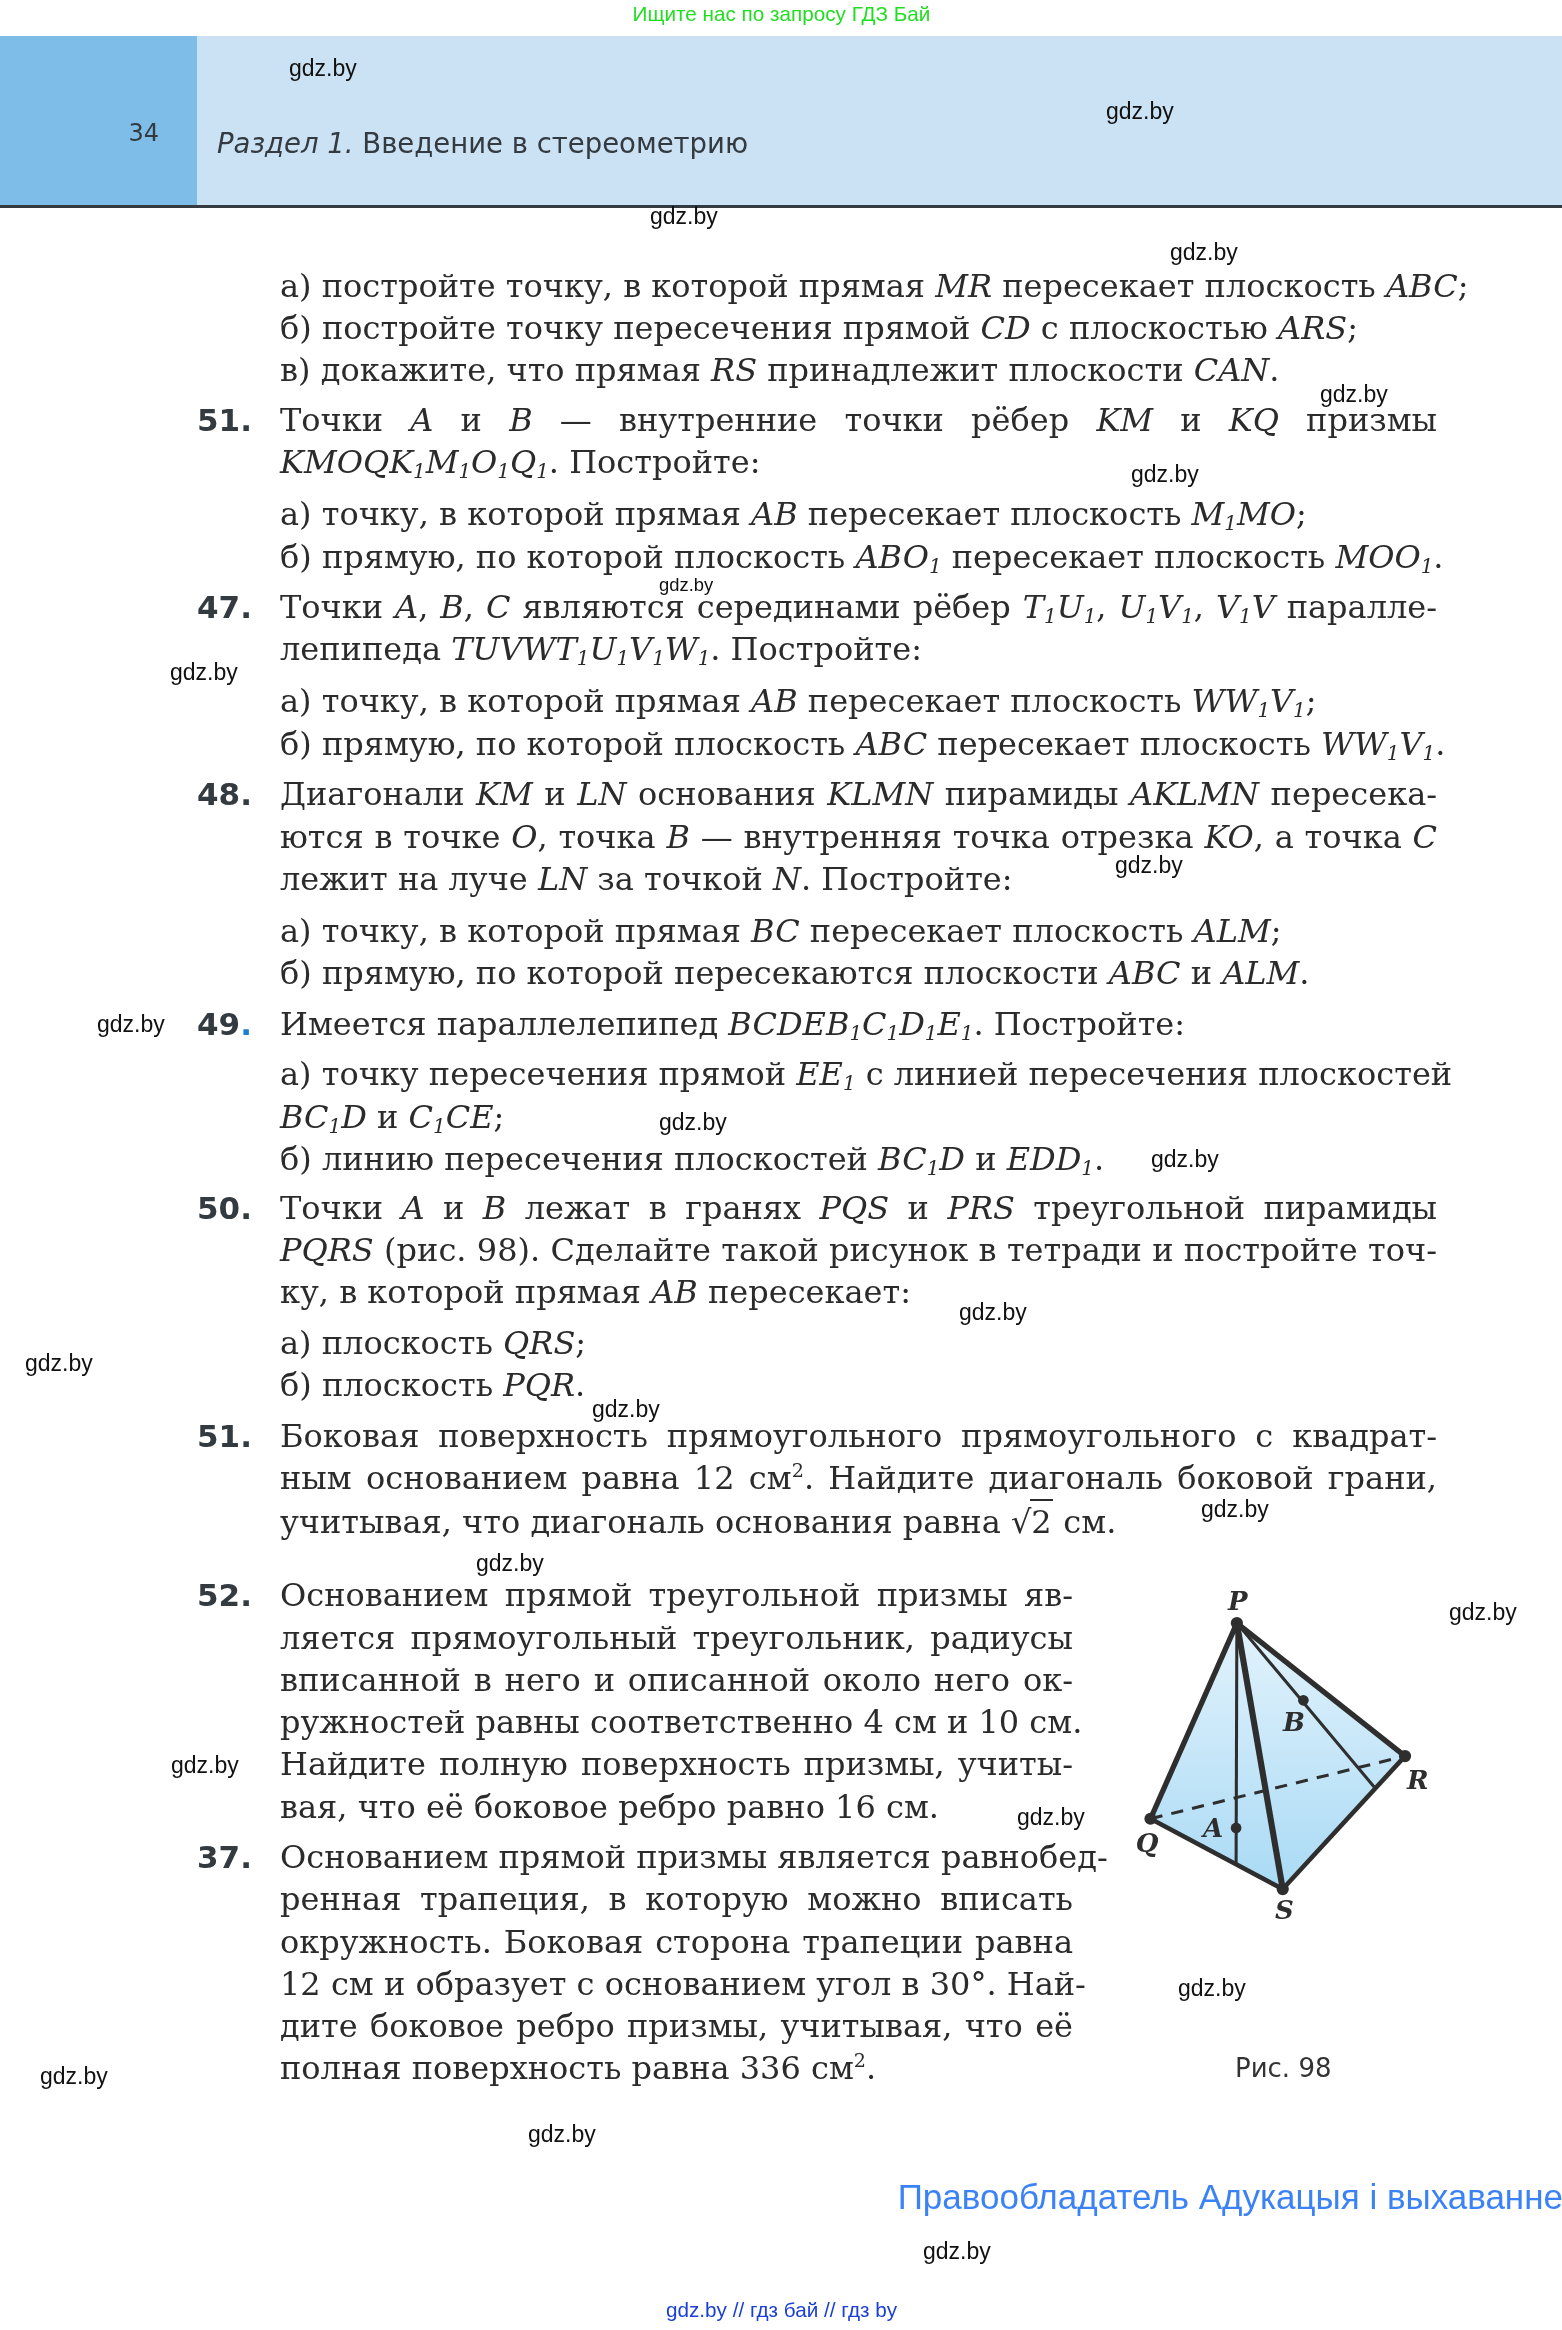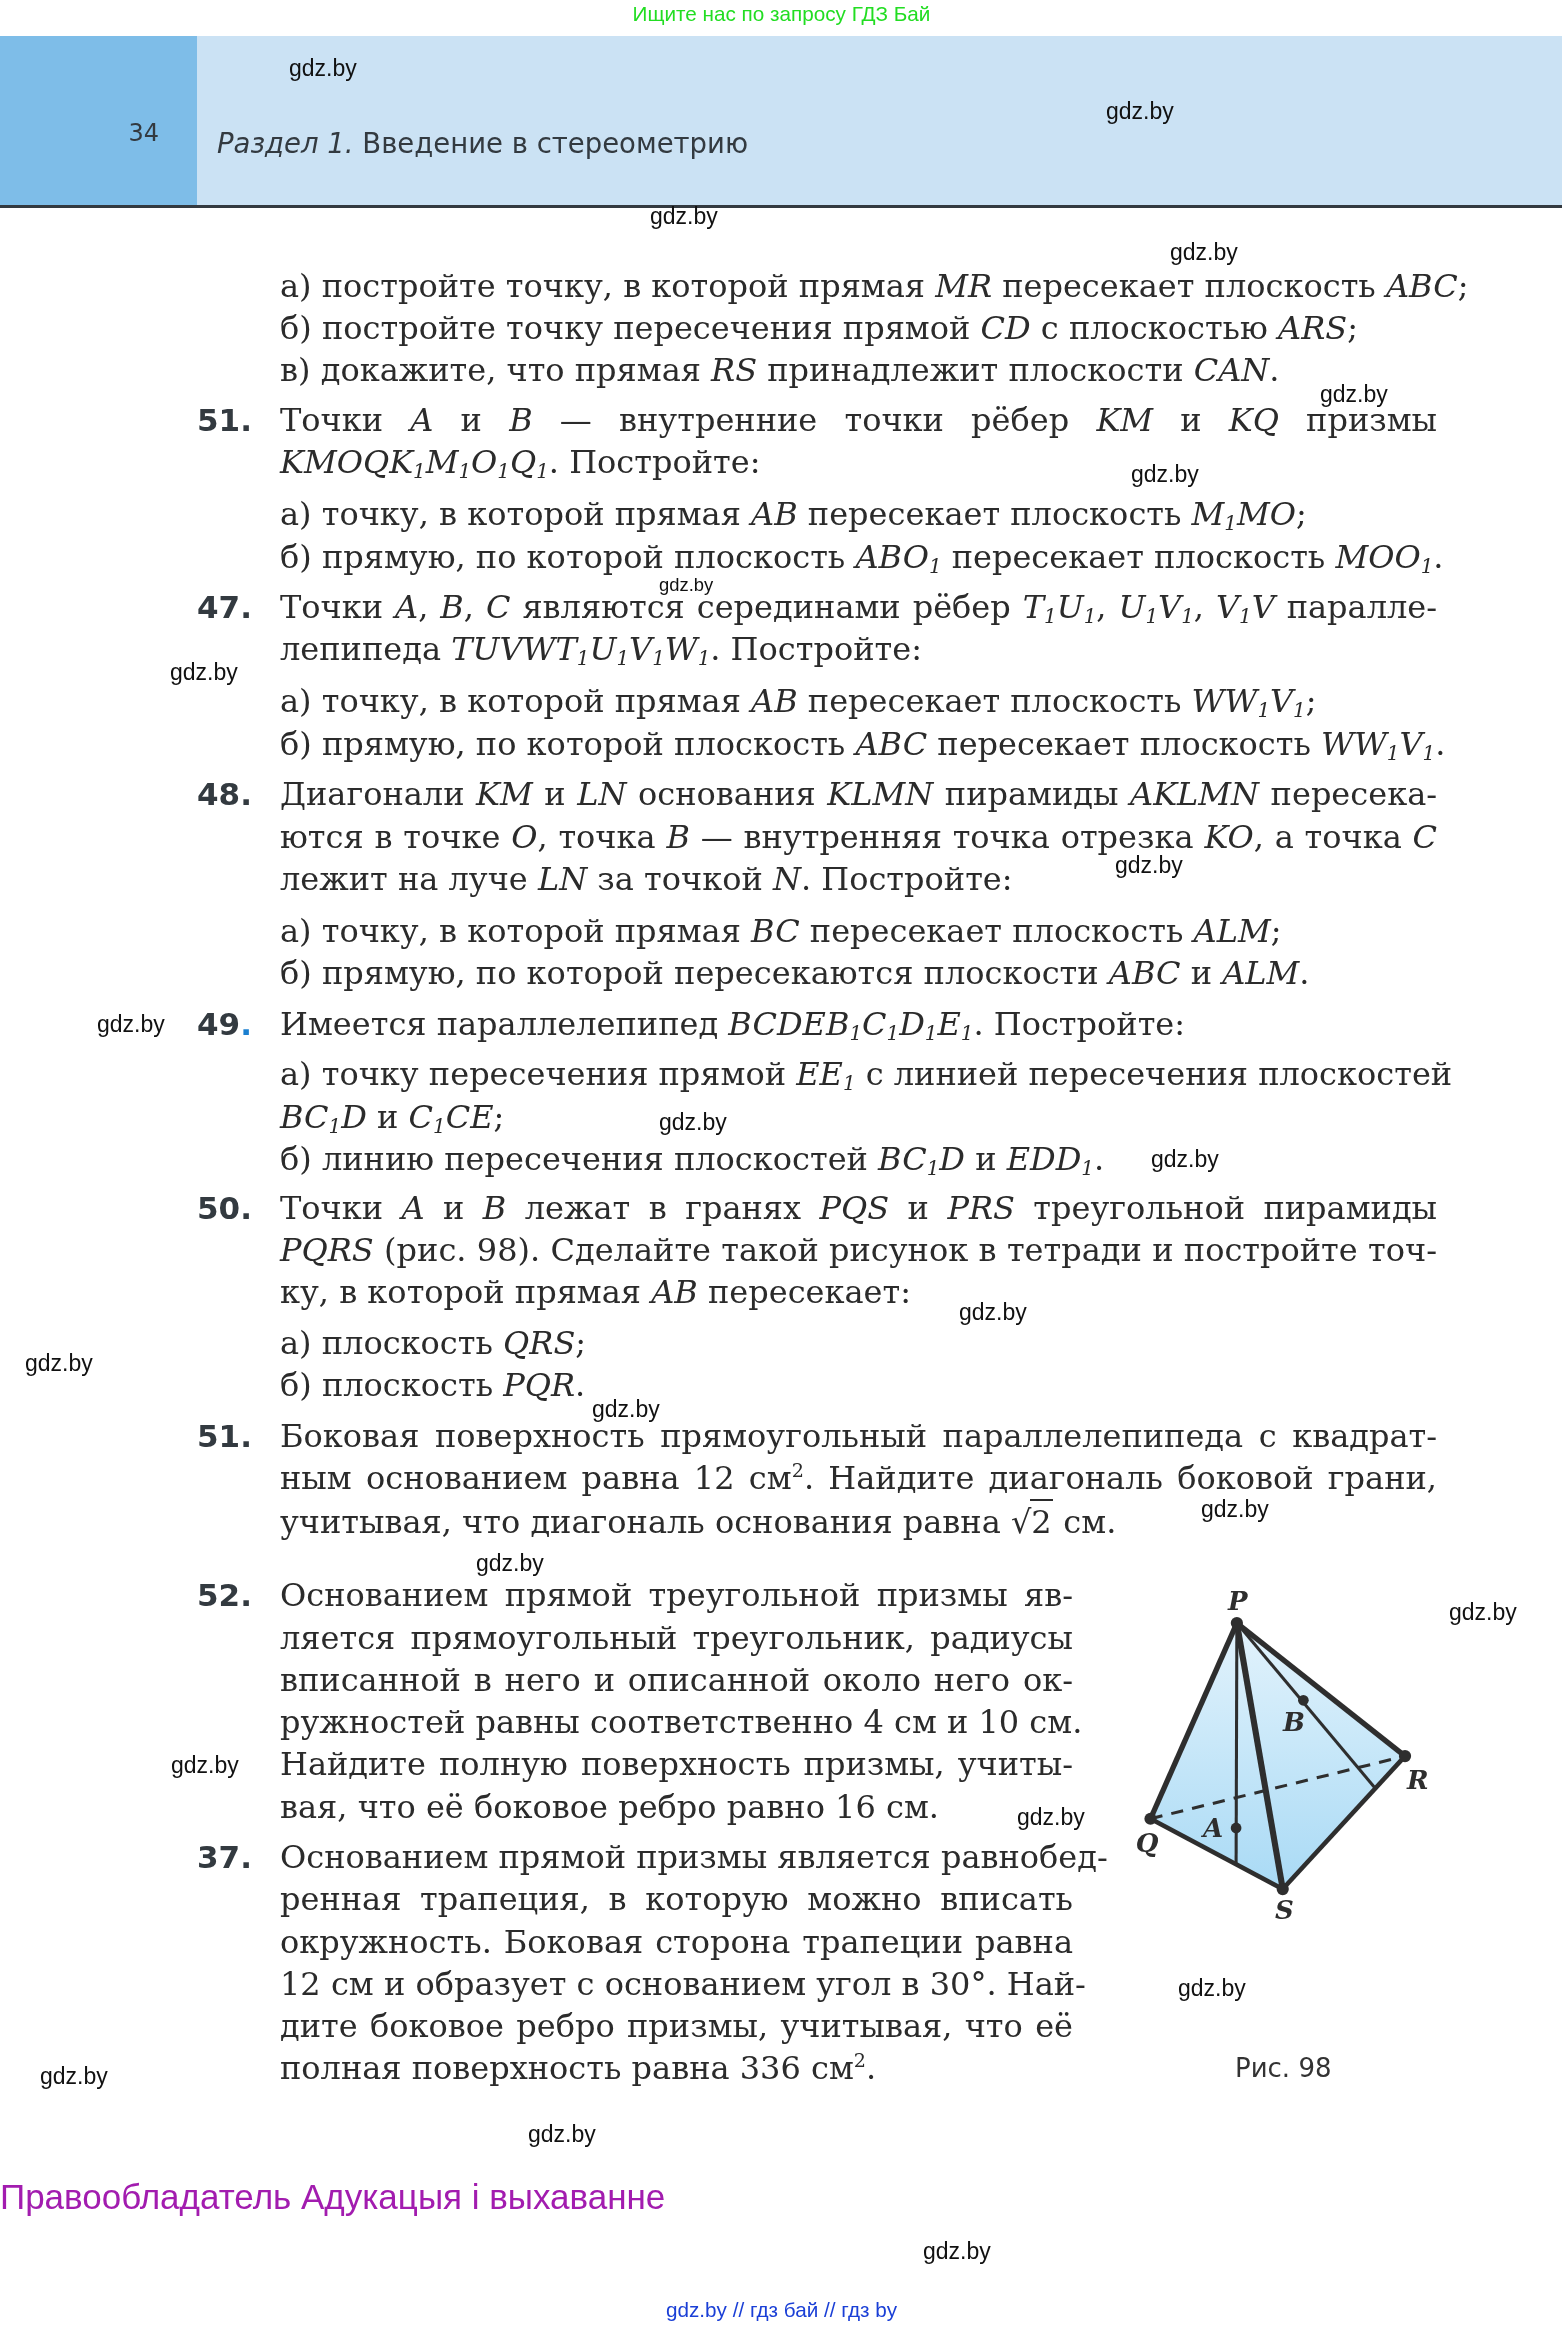--- a/index.html
+++ b/index.html
@@ -49,22 +49,22 @@
   .wm {
     position: absolute; font-family: "Liberation Sans", sans-serif; font-size: 23px; color: #111;
     white-space: nowrap;
   }
   .figure { position: absolute; left: 1125px; top: 1591px; width: 398px; height: 428px; }
   .fig-caption {
     position: absolute; left: 1235px; top: 2053px;
     font-family: "DejaVu Sans", sans-serif; font-size: 26px; color: #333;
   }
   .copyright {
-    position: absolute; left: 0; top: 2177px; width: 1563px; text-align: left;
-    font-family: "Liberation Sans", sans-serif; font-size: 35px; color: #a21caf;
+    position: absolute; left: 0; top: 2177px; width: 1563px; text-align: right;
+    font-family: "Liberation Sans", sans-serif; font-size: 35px; color: #3b82f6;
   }
   .footer-links {
     position: absolute; left: 0; top: 2298px; width: 1563px; text-align: center;
     font-family: "Liberation Sans", sans-serif; font-size: 20.7px; color: #1a3fd6;
   }
   .footer-links a { color: #1a3fd6; text-decoration: none; }
 </style>
 </head>
 <body>
 
@@ -122,21 +122,21 @@
   <div class="num" style="top:1187px">50.</div>
   <div class="line" style="top:1187px">Точки <i class="m">A</i> и <i class="m">B</i> лежат в гранях <i class="m">PQS</i> и <i class="m">PRS</i> треугольной пирамиды</div>
   <div class="line" style="top:1229px"><i class="m">PQRS</i> (рис. 98). Сделайте такой рисунок в тетради и постройте точ-</div>
   <div class="line left" style="top:1271px">ку, в которой прямая <i class="m">AB</i> пересекает:</div>
   <div class="line left" style="top:1322px">а) плоскость <i class="m">QRS</i>;</div>
   <div class="line left" style="top:1364px">б) плоскость <i class="m">PQR</i>.</div>
 </div>
 
 <div>
   <div class="num" style="top:1415px">51.</div>
-  <div class="line" style="top:1415px">Боковая поверхность прямоугольный параллелепипеда с квадрат-</div>
+  <div class="line" style="top:1415px">Боковая поверхность прямоугольного прямоугольного с квадрат-</div>
   <div class="line" style="top:1457px">ным основанием равна 12 см<sup>2</sup>. Найдите диагональ боковой грани,</div>
   <div class="line left" style="top:1499px">учитывая, что диагональ основания равна √<span class="sqrt">2</span> см.</div>
 </div>
 
 <div>
   <div class="num" style="top:1574px">52.</div>
   <div class="line narrow" style="top:1574px">Основанием прямой треугольной призмы яв-</div>
   <div class="line narrow" style="top:1617px">ляется прямоугольный треугольник, радиусы</div>
   <div class="line narrow" style="top:1659px">вписанной в него и описанной около него ок-</div>
   <div class="line narrow" style="top:1701px">ружностей равны соответственно 4 см и 10 см.</div>

